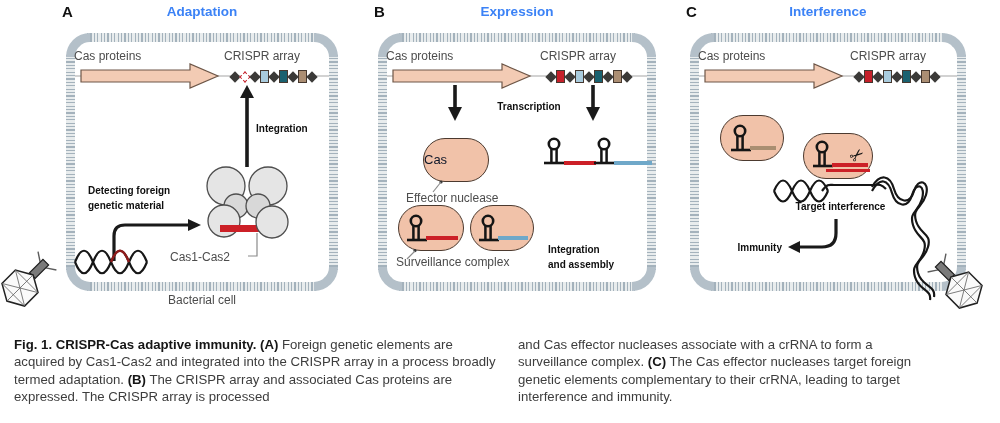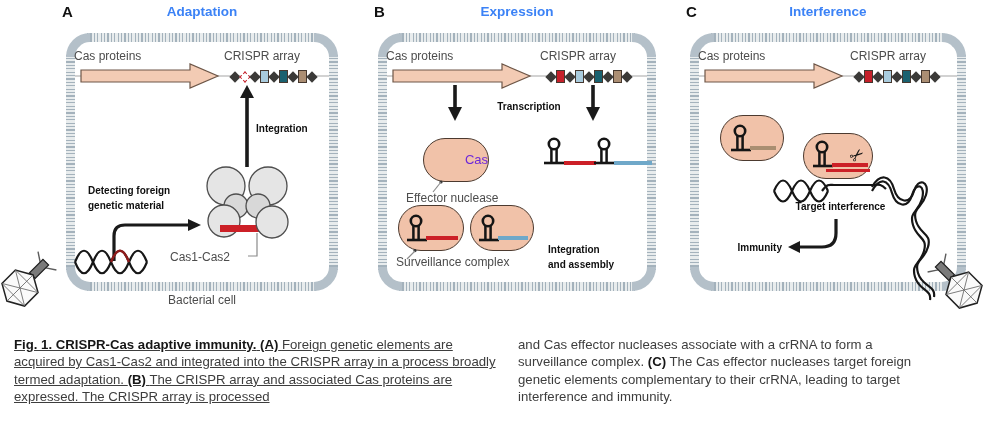--- a/index.html
+++ b/index.html
@@ -38,21 +38,21 @@
   .arr-el.red{background:#c5202a;}
   .arr-el.blue{background:#a9cbdd;}
   .arr-el.teal{background:#1a616f;}
   .arr-el.tan{background:#ab8e73;}
   .blab{position:absolute;font-weight:bold;font-size:10px;line-height:15px;color:#0f0f0f;white-space:nowrap;}
   .gray{position:absolute;font-size:12px;color:#4c4c4c;white-space:nowrap;}
   .blob{position:absolute;background:#f1c2a9;border:1.5px solid #4c3a2f;border-radius:24px;box-sizing:border-box;}
   .bar{position:absolute;height:4px;}
   .scissors{position:absolute;font-size:17px;color:#141414;transform:rotate(-40deg);}
   .cap{position:absolute;top:336px;font-size:13.2px;line-height:17.4px;color:#3d3d3d;text-align:left;}
-  #capL{left:14px;width:486px;text-decoration:underline;}
+  #capL{left:14px;width:486px;}
   #capR{left:518px;width:398px;}
   .cap b{color:#161616;}
   svg{display:block;position:absolute;overflow:visible;}
 </style>
 </head>
 <body>
 
 <div id="page">
 
   <div class="panel" id="panelA">
@@ -166,21 +166,21 @@
       <svg style="left:70px;top:52px;" width="14" height="36">
         <line x1="7" y1="0" x2="7" y2="24" stroke="#1a1a1a" stroke-width="3.6"></line>
         <polygon points="0,22 14,22 7,36" fill="#1a1a1a"></polygon>
       </svg>
       <svg style="left:208px;top:52px;" width="14" height="36">
         <line x1="7" y1="0" x2="7" y2="24" stroke="#1a1a1a" stroke-width="3.6"></line>
         <polygon points="0,22 14,22 7,36" fill="#1a1a1a"></polygon>
       </svg>
       <div class="blab" style="left:96px;top:66px;width:110px;text-align:center;">Transcription</div>
 
-      <div class="blob" style="left:45px;top:105px;width:66px;height:44px;text-align:right;line-height:42px;font-size:13px;color:#6d28d9;">Cas</div>
+      <div class="blob" style="left:45px;top:105px;width:66px;height:44px;text-align:left;line-height:42px;font-size:13px;color:#0f172a;">Cas</div>
       <svg style="left:52px;top:147px;" width="16" height="14">
         <circle cx="11" cy="2" r="1.6" fill="#333"></circle>
         <line x1="11" y1="2" x2="3" y2="12" stroke="#8a8a8a" stroke-width="1.2"></line>
       </svg>
       <div class="gray" style="left:28px;top:158px;">Effector nuclease</div>
 
       <svg style="left:166px;top:102px;" width="110" height="32">
         <circle cx="10" cy="9" r="5.2" fill="none" stroke="#151515" stroke-width="2.6"></circle>
         <path d="M7.4,13 V27 M12.6,13 V27" stroke="#151515" stroke-width="2.5" fill="none"></path>
         <path d="M0,28 H20" stroke="#151515" stroke-width="2.6"></path>

